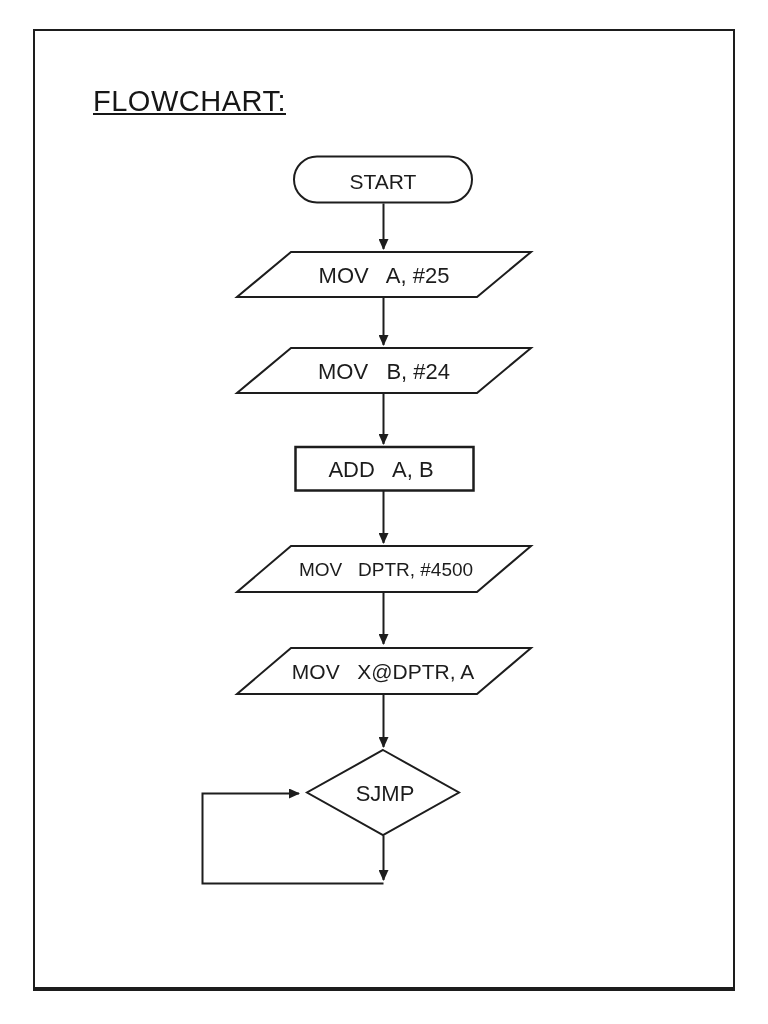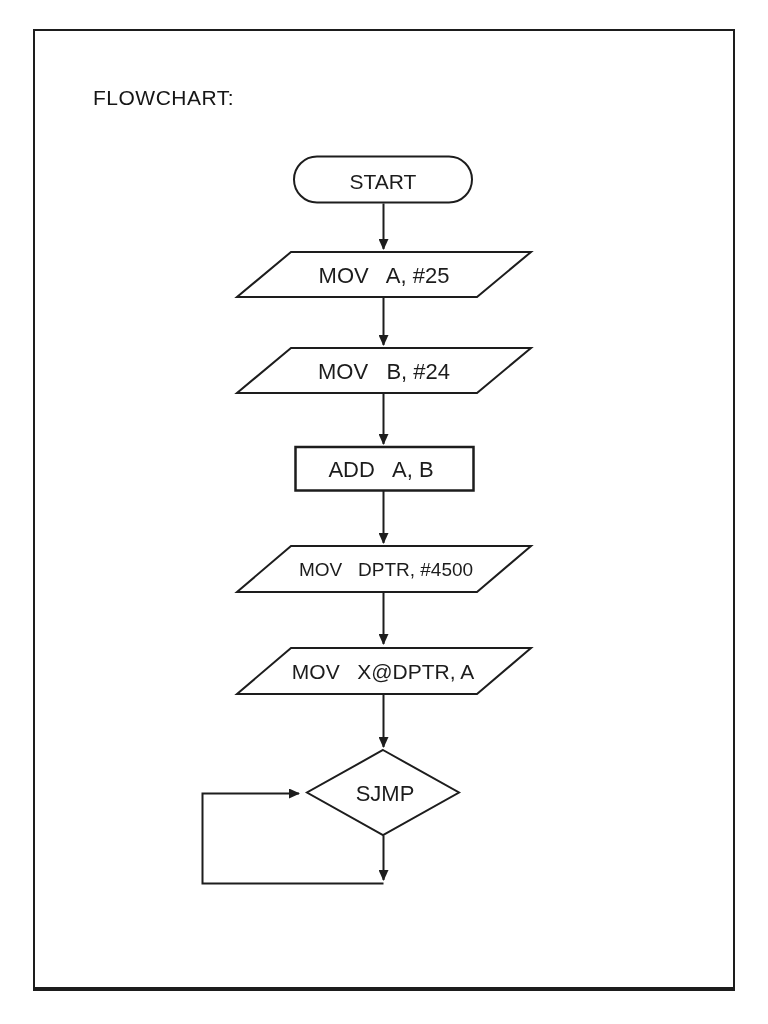--- a/index.html
+++ b/index.html
@@ -23,24 +23,25 @@
     height: 962px;
     box-sizing: border-box;
     border: 2px solid #1d1d1d;
     border-bottom-width: 4px;
     background: #ffffff;
   }
   .doc-title {
     position: absolute;
     left: 93px;
     top: 86px;
-    font-size: 21px;
+    font-size: 29px;
     line-height: 1.1;
     color: #161616;
     letter-spacing: 0.5px;
+    text-decoration: underline;
   }
   svg.flowchart {
     position: absolute;
     left: 0;
     top: 0;
     display: block;
   }
   svg text {
     white-space: pre;
     fill: #1c1c1c;

